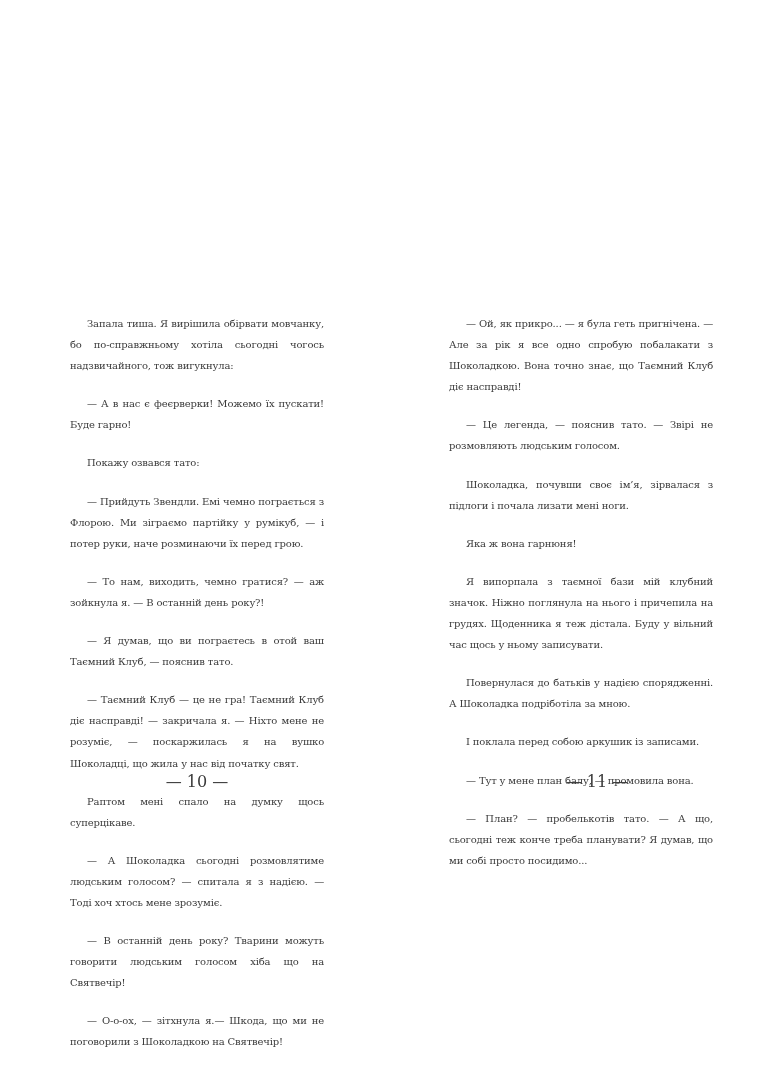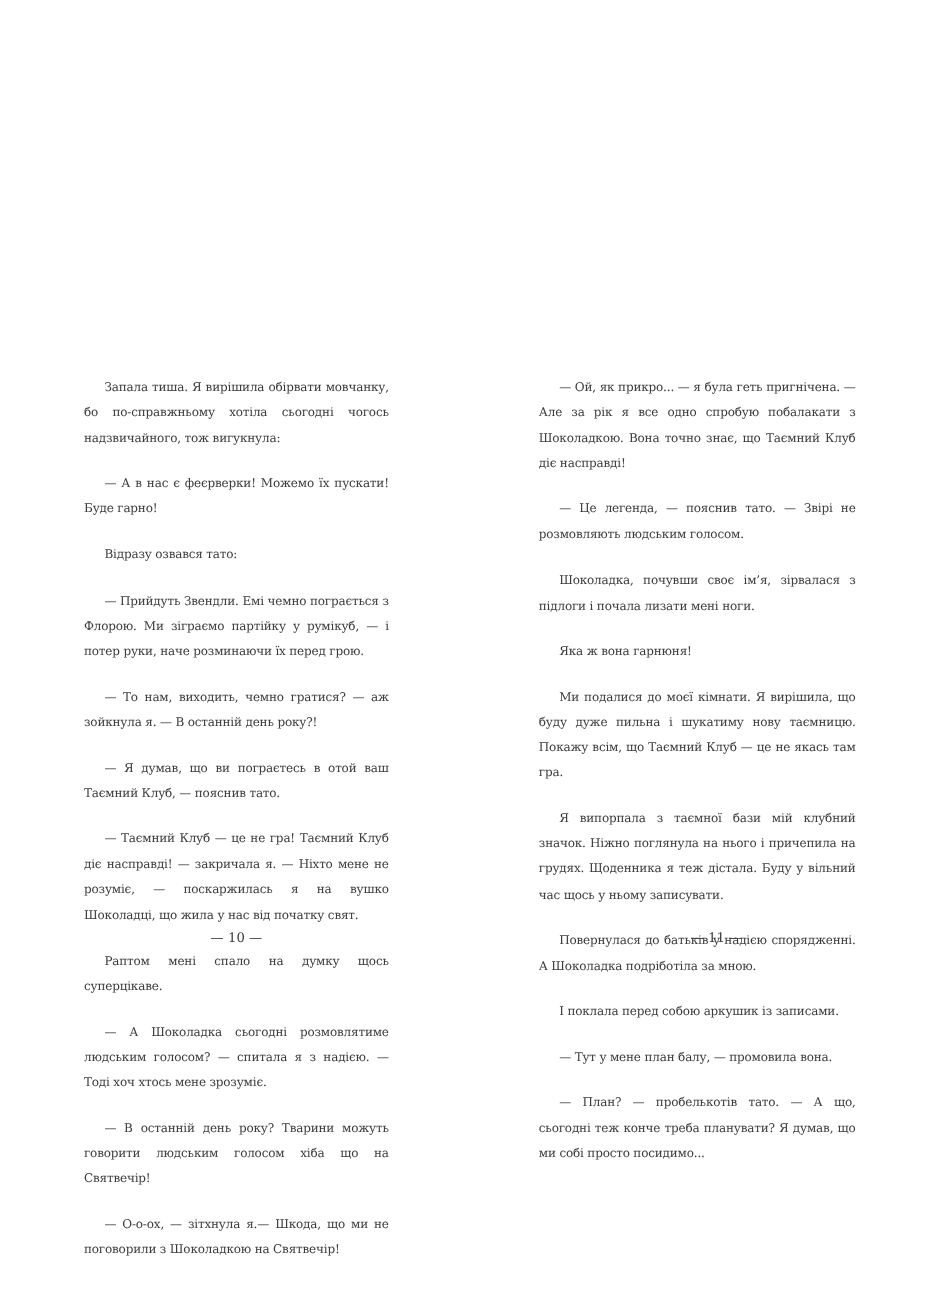--- a/index.html
+++ b/index.html
@@ -40,21 +40,21 @@
       line-height: 21.1px;
       text-align: justify;
       text-indent: 17px;
       letter-spacing: -0.15px;
       word-spacing: 0px;
       hyphens: manual;
     }
     .folio {
       position: absolute;
       top: 774px;
-      font-size: 11px;
+      font-size: 16px;
       line-height: 16px;
       text-align: center;
       color: #3a3a3a;
     }
     .folio-left {
       left: 53px;
       width: 288px;
     }
     .folio-right {
       left: 448px;
@@ -62,39 +62,38 @@
     }
   </style>
 </head>
 <body>
 
 <div class="spread">
 
   <div class="page page-left page-text">
     <p>Запала тиша. Я вирішила обірвати мовчанку, бо по-справжньому хотіла сьогодні чогось надзвичайного, тож вигукнула:</p>
     <p>— А в нас є феєрверки! Можемо їх пускати! Буде гарно!</p>
-    <p>Відразу озвався тато:</p>
+    <p>Покажу озвався тато:</p>
     <p>— Прийдуть Звендли. Емі чемно пограється з Флорою. Ми зіграємо партійку у румікуб, — і потер руки, наче розминаючи їх перед грою.</p>
     <p>— То нам, виходить, чемно гратися? — аж зойкнула я. — В останній день року?!</p>
     <p>— Я думав, що ви пограєтесь в отой ваш Таємний Клуб, — пояснив тато.</p>
     <p>— Таємний Клуб — це не гра! Таємний Клуб діє насправді! — закричала я. — Ніхто мене не розуміє, — поскаржилась я на вушко Шоколадці, що жила у нас від початку свят.</p>
     <p>Раптом мені спало на думку щось суперцікаве.</p>
     <p>— А Шоколадка сьогодні розмовлятиме людським голосом? — спитала я з надією. — Тоді хоч хтось мене зрозуміє.</p>
     <p>— В останній день року? Тварини можуть говорити людським голосом хіба що на Святвечір!</p>
     <p>— О-о-ох, — зітхнула я.— Шкода, що ми не поговорили з Шоколадкою на Святвечір!</p>
   </div>
 
   <div class="folio folio-left">— 10 —</div>
 
   <div class="page page-right page-text">
     <p>— Ой, як прикро... — я була геть пригнічена. — Але за рік я все одно спробую побалакати з Шоколадкою. Вона точно знає, що Таємний Клуб діє насправді!</p>
     <p>— Це легенда, — пояснив тато. — Звірі не розмовляють людським голосом.</p>
     <p>Шоколадка, почувши своє ім’я, зірвалася з підлоги і почала лизати мені ноги.</p>
     <p>Яка ж вона гарнюня!</p>
-    <p>Ми подалися до моєї кімнати. Я вирішила, що буду дуже пильна і шукатиму нову таємницю. Покажу всім, що Таємний Клуб — це не якась там гра.</p>
     <p>Я випорпала з таємної бази мій клубний значок. Ніжно поглянула на нього і причепила на грудях. Щоденника я теж дістала. Буду у вільний час щось у ньому записувати.</p>
     <p>Повернулася до батьків у надією спорядженні. А Шоколадка подріботіла за мною.</p>
     <p>І поклала перед собою аркушик із записами.</p>
     <p>— Тут у мене план балу, — промовила вона.</p>
     <p>— План? — пробелькотів тато. — А що, сьогодні теж конче треба планувати? Я думав, що ми собі просто посидимо...</p>
   </div>
 
   <div class="folio folio-right">— 11 —</div>
 
 </div>

